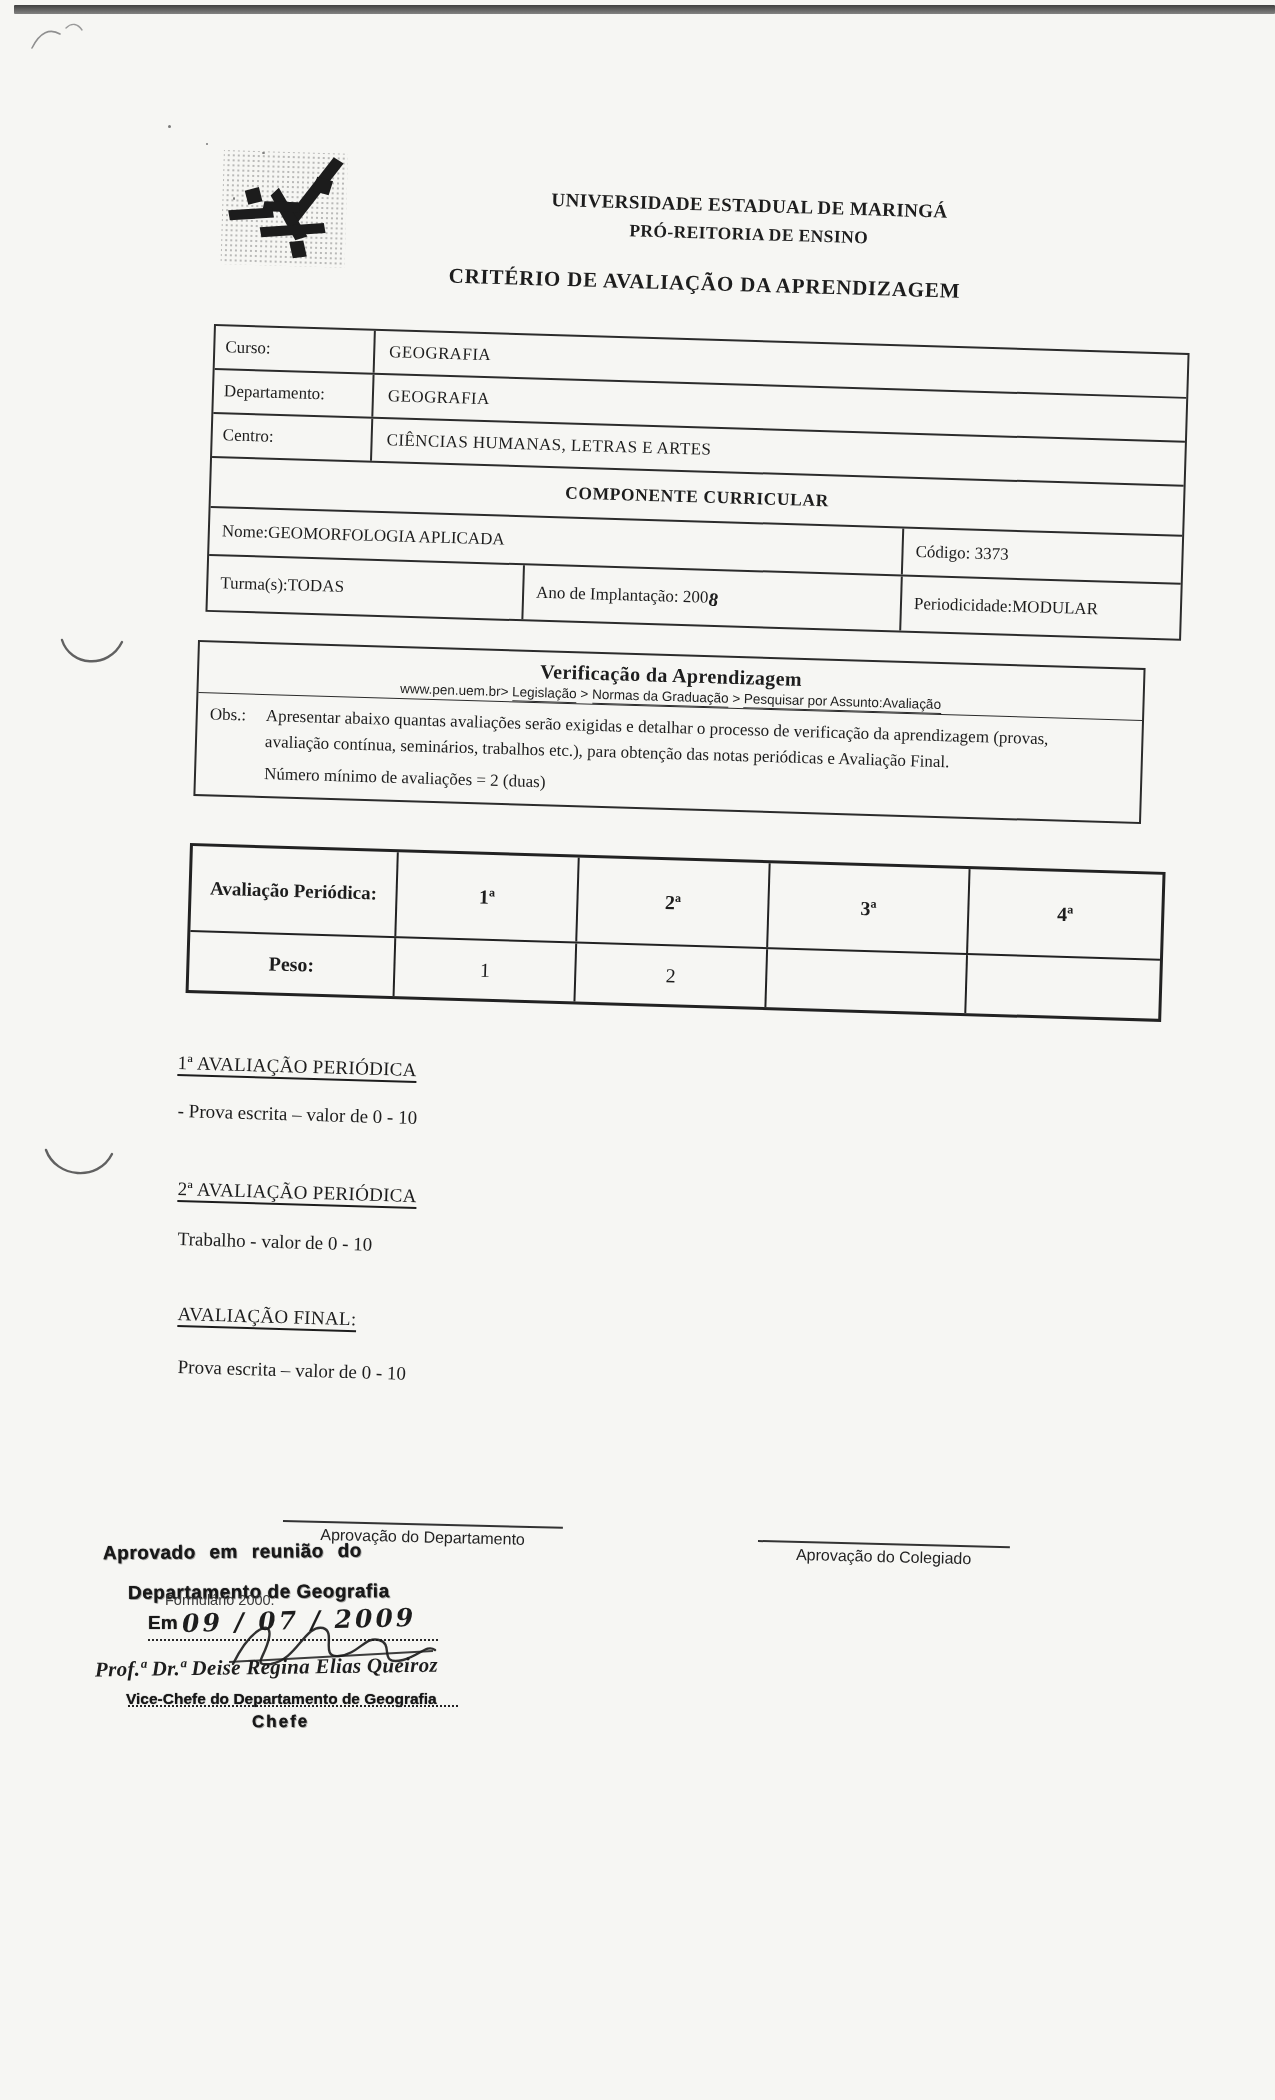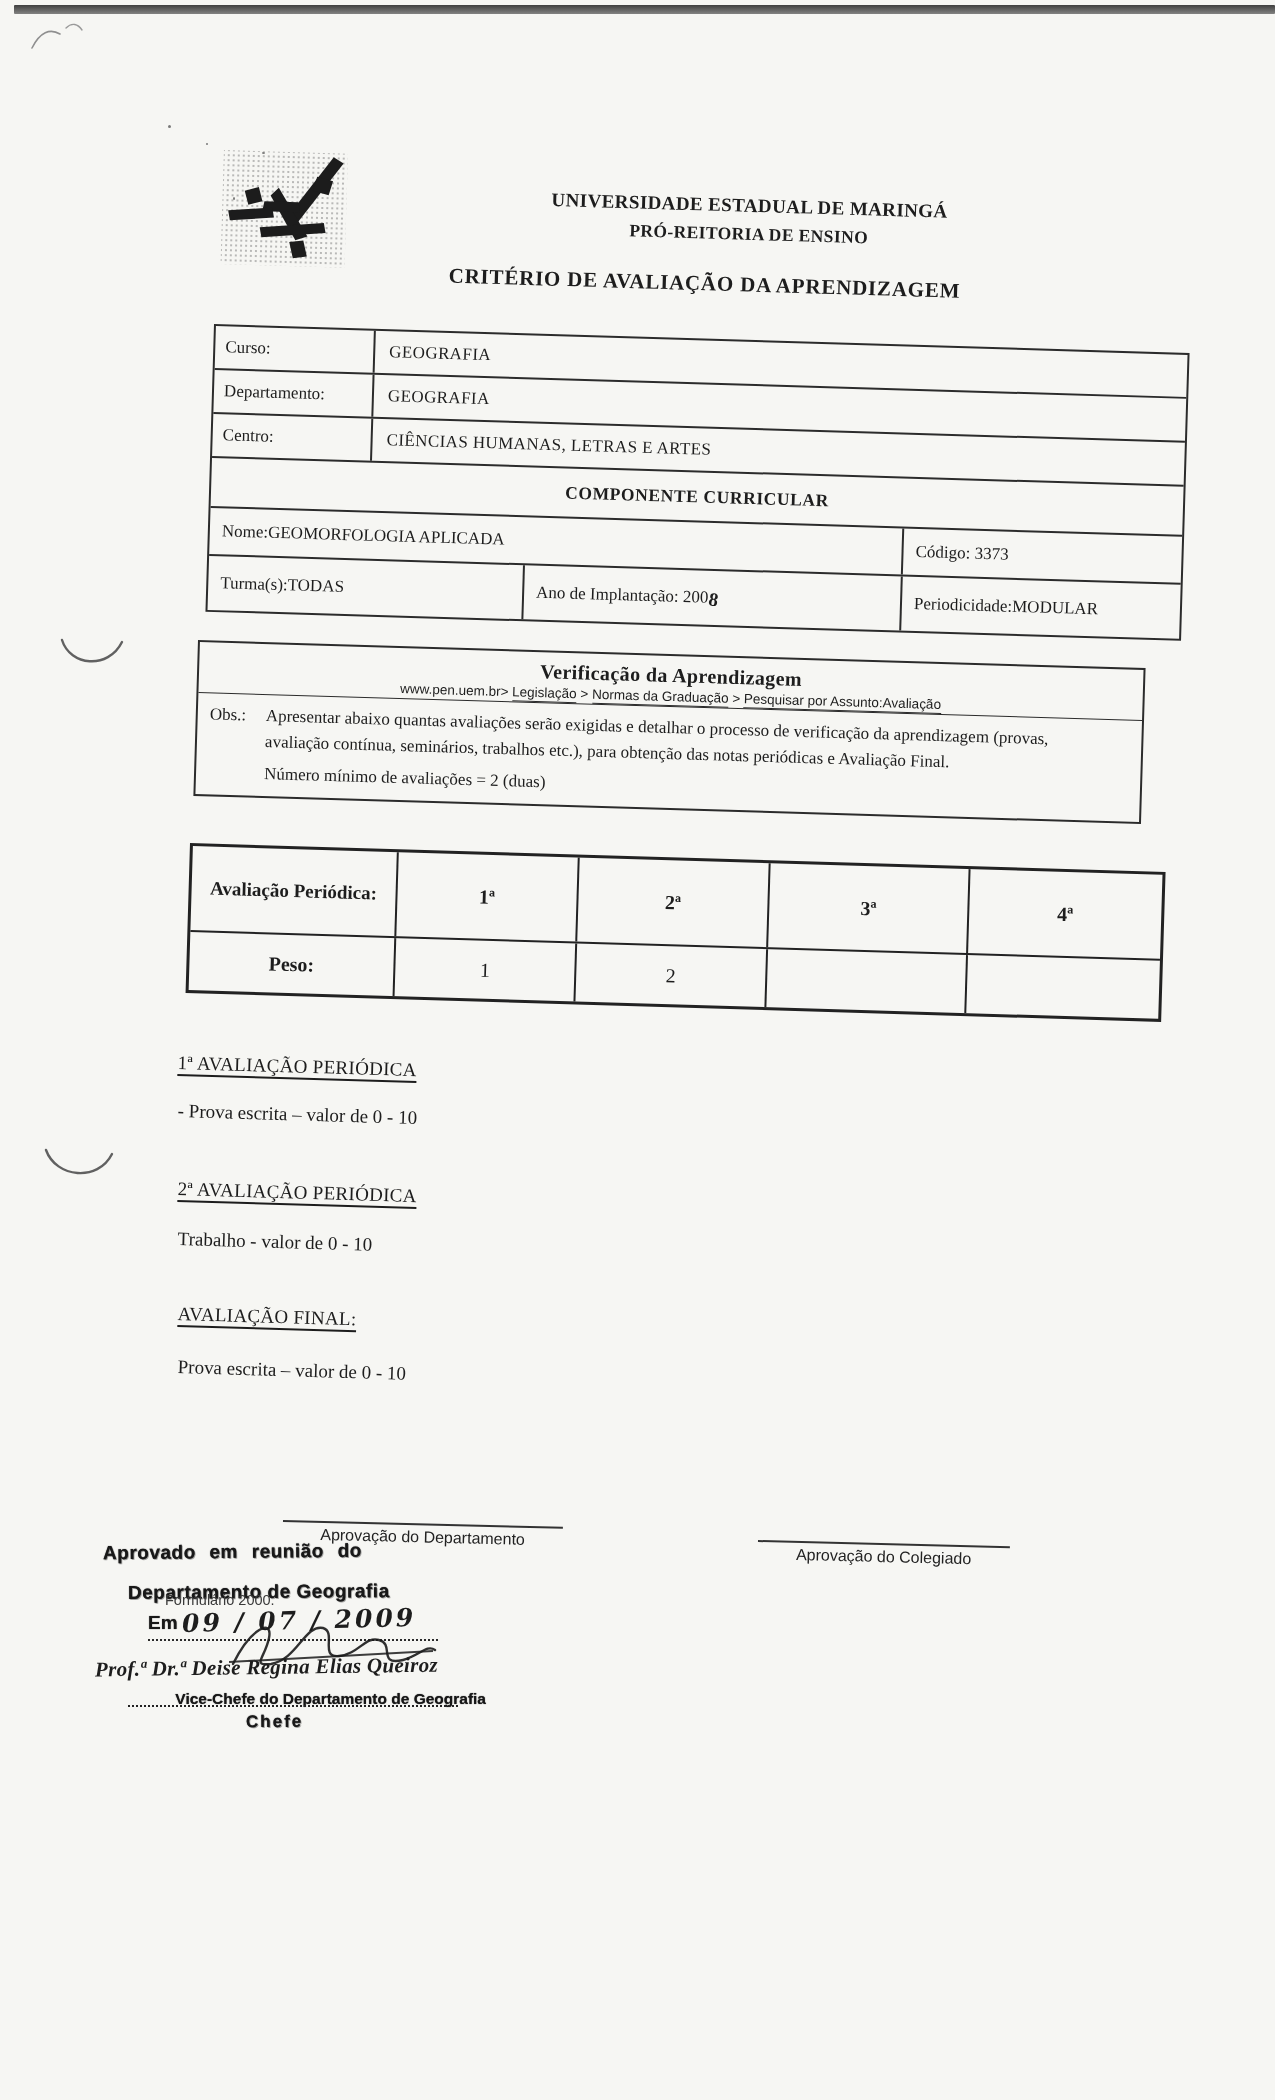--- a/index.html
+++ b/index.html
@@ -87,25 +87,25 @@
     font-size:14.5px;color:#3a3a3a;}
   .date-line{left:148px;top:1606px;width:300px;}
   .date-prefix{font-family:"Liberation Sans",sans-serif;font-weight:bold;font-size:19px;
     color:#181818;text-shadow:0 0 1px #2e2e2e;}
   .date-value{font-family:"DejaVu Serif",serif;font-style:italic;font-weight:bold;
     font-size:25px;letter-spacing:3px;display:inline-block;transform:rotate(-1.5deg);}
   .date-dots{position:absolute;left:0px;top:33px;width:290px;border-bottom:2px dotted #2a2a2a;}
   .signature{left:225px;top:1614px;}
   .signer{left:95px;top:1655px;font-size:21px;font-style:italic;font-weight:bold;
     letter-spacing:.3px;transform:rotate(-.8deg);}
-  .role-wrap{left:126px;top:1690px;width:360px;text-align:right;}
+  .role-wrap{left:126px;top:1690px;width:360px;}
   .role{font-family:"Liberation Sans",sans-serif;font-weight:bold;font-size:15.5px;
     color:#161616;text-shadow:0 0 1px #2e2e2e;}
   .role-dots{position:absolute;left:2px;top:15px;width:330px;border-bottom:2px dotted #222;}
-  .chefe{left:246px;top:1712px;font-size:17px;letter-spacing:2px;transform:rotate(-.5deg);}
+  .chefe{left:252px;top:1712px;font-size:17px;letter-spacing:2px;transform:rotate(-.5deg);}
 </style>
 </head>
 <body>
 
 <div class="scan-edge"></div>
 <svg class="abs" style="left:28px;top:18px;" width="60" height="40">
   <path d="M4,30 C12,14 22,10 32,16" fill="none" stroke="#8f8f8f" stroke-width="1.6" stroke-linecap="round"></path>
   <path d="M38,10 C44,4 50,6 54,12" fill="none" stroke="#9a9a9a" stroke-width="1.4" stroke-linecap="round"></path>
 </svg>
 <div class="speck" style="left:168px;top:125px;width:3px;height:3px;"></div>

